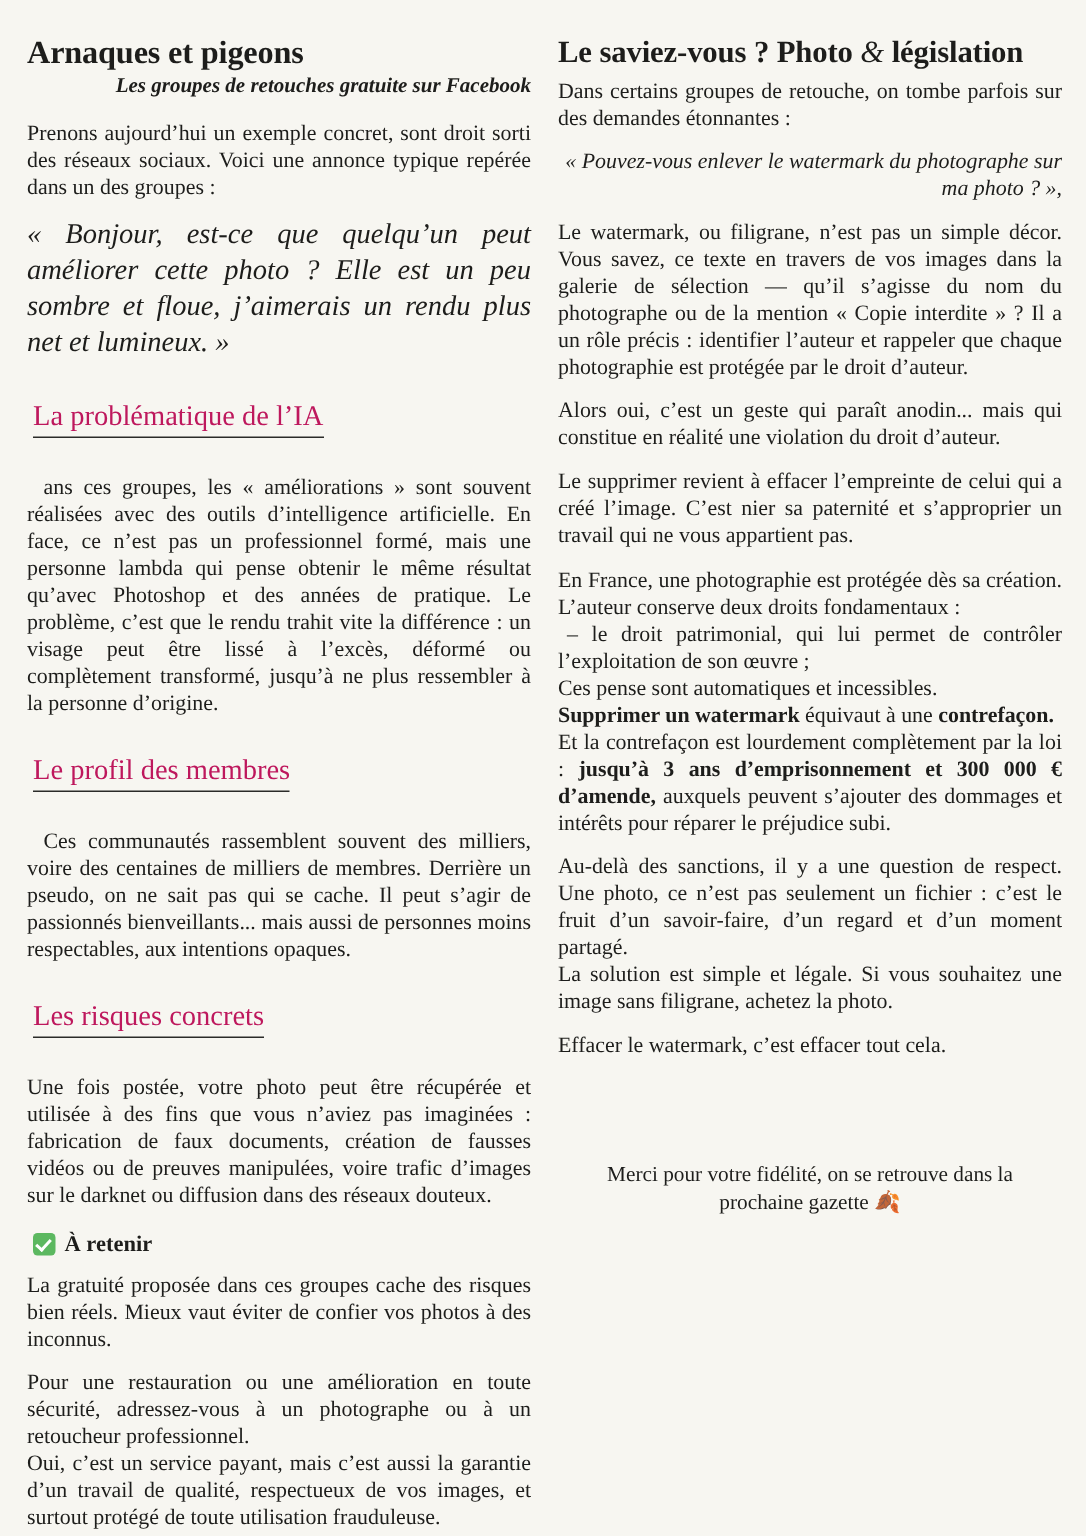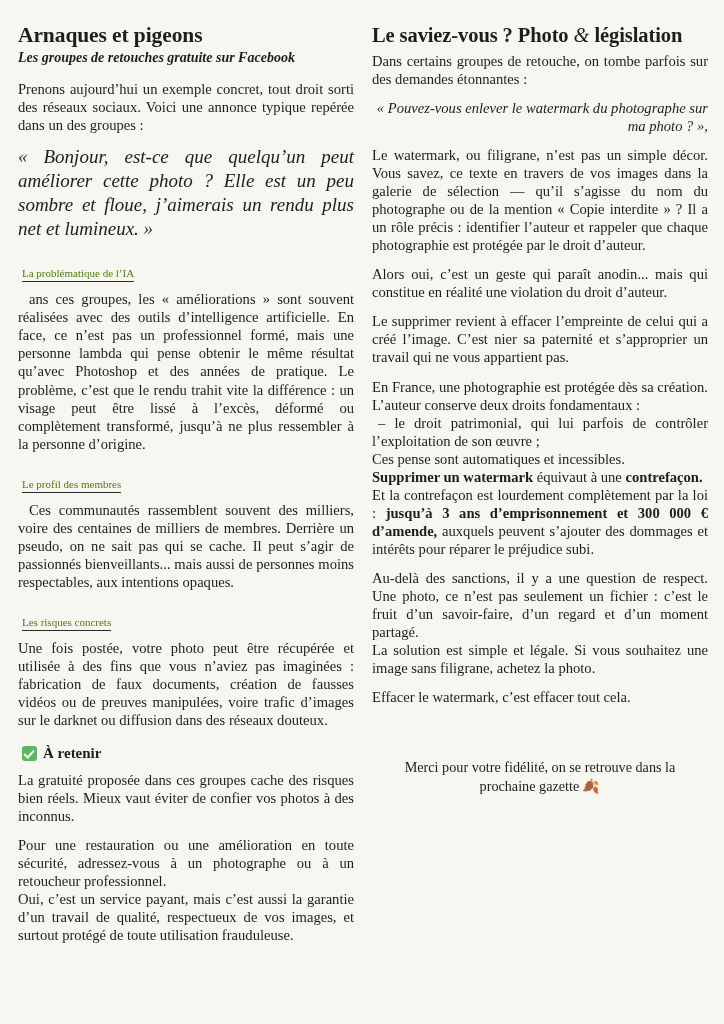--- a/index.html
+++ b/index.html
@@ -39,42 +39,43 @@
     line-height: 1.1;
     margin: 0 0 2px 0;
     letter-spacing: -0.1px;
   }
   .subhead {
     font-size: 14px;
     font-weight: bold;
     font-style: italic;
     line-height: 1.2;
     margin: 0 0 14px 0;
+    text-align: right;
   }
   .headline-right {
     font-size: 20.5px;
     font-weight: bold;
     line-height: 1.1;
     margin: 0 0 5px 0;
     letter-spacing: -0.1px;
   }
   .amp {
     font-style: italic;
     font-weight: normal;
     font-family: "Liberation Serif", "DejaVu Serif", serif;
   }
 
   .section-head {
-    font-size: 11px;
+    font-size: 19px;
     line-height: 1.2;
-    margin: 14px 0 8px 4px;
+    margin: 14px 0 24px 4px;
     display: inline-block;
     border-bottom: 1.2px solid #2b2b29;
     padding-bottom: 1px;
-    color: #4d7c0f;
+    color: #be185d;
   }
   .section-head-wrap { margin: 0; }
 
   
   p {
     margin: 0 0 11px 0;
     font-size: 14.6px;
     line-height: 1.235;
     text-align: justify;
     text-justify: inter-word;
@@ -94,21 +95,21 @@
     font-size: 14.6px;
     line-height: 1.26;
     margin: 0 0 11px 0;
     text-align: right;
   }
   b, .b { font-weight: bold; }
 
   
   .callout-head {
     display: flex;
-    align-items: center;
+    align-items: flex-start;
     gap: 6px;
     margin: 16px 0 9px 4px;
   }
   .callout-title {
     font-size: 15px;
     font-weight: bold;
   }
   .check {
     display: inline-block;
     width: 15px;
@@ -129,21 +130,21 @@
     border-width: 0 2px 2px 0;
     transform: rotate(42deg);
   }
   .check-inline {
     display: inline-block;
     vertical-align: -2px;
     margin-right: 4px;
   }
 
   .footer-note {
-    margin-top: 52px;
+    margin-top: 68px;
     text-align: center;
     font-size: 14.2px;
     line-height: 1.35;
   }
   .leaf { color: #c0603a; }
 
   .dash-item {
     text-indent: 6px;
   }
 </style>
@@ -151,21 +152,21 @@
 <body>
 
 <div class="page">
 
   <div class="col">
 
     <h1 class="headline">Arnaques et pigeons</h1>
 
     <h2 class="subhead">Les groupes de retouches gratuite sur Facebook</h2>
 
-    <p>Prenons aujourd’hui un exemple concret, tout droit sorti des réseaux sociaux. Voici une annonce typique repérée dans un des groupes :</p>
+    <p>Prenons aujourd’hui un exemple concret, sont droit sorti des réseaux sociaux. Voici une annonce typique repérée dans un des groupes :</p>
 
     <p class="quote">« Bonjour, est-ce que quelqu’un peut améliorer cette photo ? Elle est un peu sombre et floue, j’aimerais un rendu plus net et lumineux. »</p>
 
     <div class="section-head-wrap">
       <span class="section-head">La problématique de l’IA</span>
     </div>
     <p class="indent">ans ces groupes, les « améliorations » sont souvent réalisées avec des outils d’intelligence artificielle. En face, ce n’est pas un professionnel formé, mais une personne lambda qui pense obtenir le même résultat qu’avec Photoshop et des années de pratique. Le problème, c’est que le rendu trahit vite la différence : un visage peut être lissé à l’excès, déformé ou complètement transformé, jusqu’à ne plus ressembler à la personne d’origine.</p>
 
     <div class="section-head-wrap">
       <span class="section-head">Le profil des membres</span>
@@ -199,21 +200,21 @@
     <p class="quote-r">« Pouvez-vous enlever le watermark du photographe sur ma photo ? »,</p>
 
     <p>Le watermark, ou filigrane, n’est pas un simple décor. Vous savez, ce texte en travers de vos images dans la galerie de sélection — qu’il s’agisse du nom du photographe ou de la mention « Copie interdite » ? Il a un rôle précis : identifier l’auteur et rappeler que chaque photographie est protégée par le droit d’auteur.</p>
 
     <p>Alors oui, c’est un geste qui paraît anodin... mais qui constitue en réalité une violation du droit d’auteur.</p>
 
     <p>Le supprimer revient à effacer l’empreinte de celui qui a créé l’image.  C’est nier sa paternité et s’approprier un travail qui ne vous appartient pas.</p>
 
     <p class="tight">En France, une photographie est protégée dès sa création.  L’auteur conserve deux droits fondamentaux :</p>
 
-    <p class="tight dash-item">– le droit patrimonial, qui lui parfois de contrôler l’exploitation de son œuvre ;</p>
+    <p class="tight dash-item">– le droit patrimonial, qui lui permet de contrôler l’exploitation de son œuvre ;</p>
 
     <p class="tight">Ces pense sont automatiques et incessibles.</p>
 
     <p class="tight">
       <b>Supprimer un watermark</b><span> équivaut à une </span><b>contrefaçon.</b>
     </p>
 
     <p>
       <span>Et la contrefaçon est lourdement complètement par la loi : </span><b>jusqu’à 3 ans d’emprisonnement et 300 000 € d’amende,</b><span> auxquels peuvent s’ajouter des dommages et intérêts pour réparer le préjudice subi.</span>
     </p>

